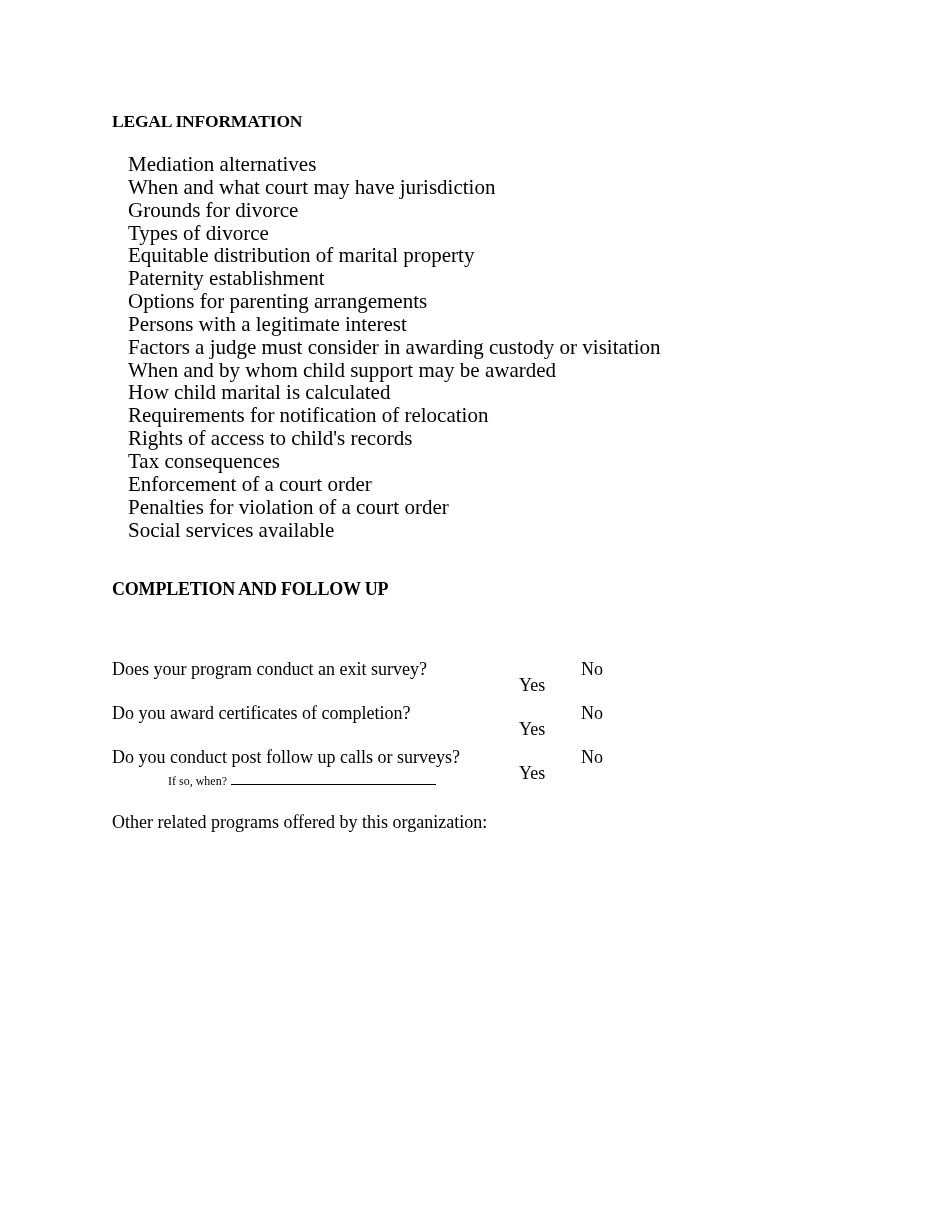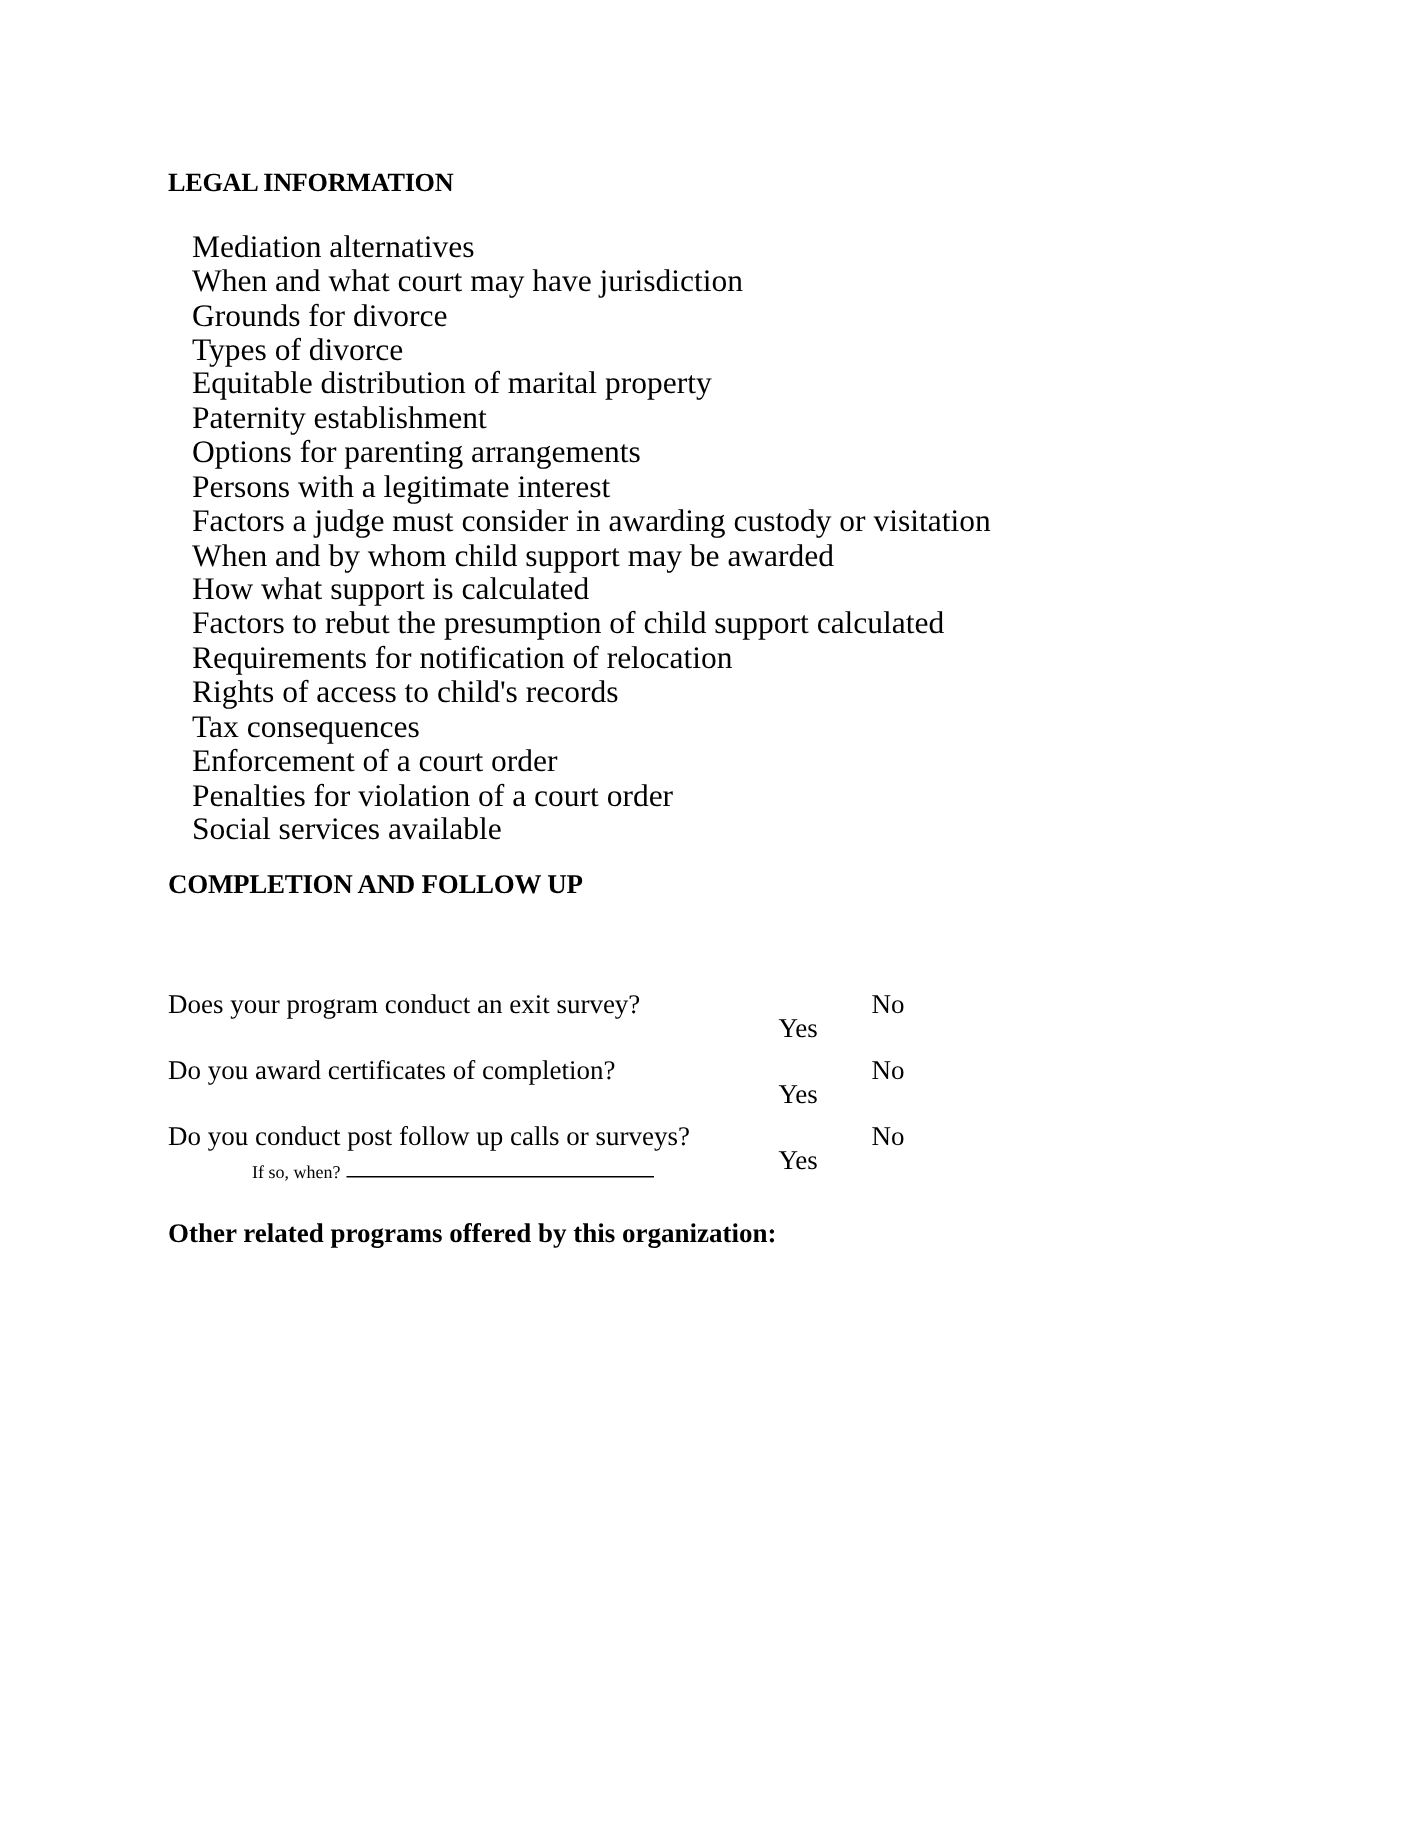--- a/index.html
+++ b/index.html
@@ -77,43 +77,41 @@
       vertical-align: baseline;
       margin-left: 4px;
     }
     .other {
       position: absolute;
       left: 112px;
       top: 811px;
       font-size: 18px;
       line-height: 22px;
       white-space: nowrap;
-      font-weight: bold;
     }
   </style>
 </head>
 <body>
 
 <div class="page">
 
   <div class="h-legal">LEGAL INFORMATION</div>
 
   <ul class="legal-list">
     <li>Mediation alternatives</li>
     <li>When and what court may have jurisdiction</li>
     <li>Grounds for divorce</li>
     <li>Types of divorce</li>
     <li>Equitable distribution of marital property</li>
     <li>Paternity establishment</li>
     <li>Options for parenting arrangements</li>
     <li>Persons with a legitimate interest</li>
     <li>Factors a judge must consider in awarding custody or visitation</li>
     <li>When and by whom child support may be awarded</li>
-    <li>How what support is calculated</li>
-    <li>Factors to rebut the presumption of child support calculated</li>
+    <li>How child marital is calculated</li>
     <li>Requirements for notification of relocation</li>
     <li>Rights of access to child's records</li>
     <li>Tax consequences</li>
     <li>Enforcement of a court order</li>
     <li>Penalties for violation of a court order</li>
     <li>Social services available</li>
   </ul>
 
   <div class="h-completion">COMPLETION AND FOLLOW UP</div>
 

